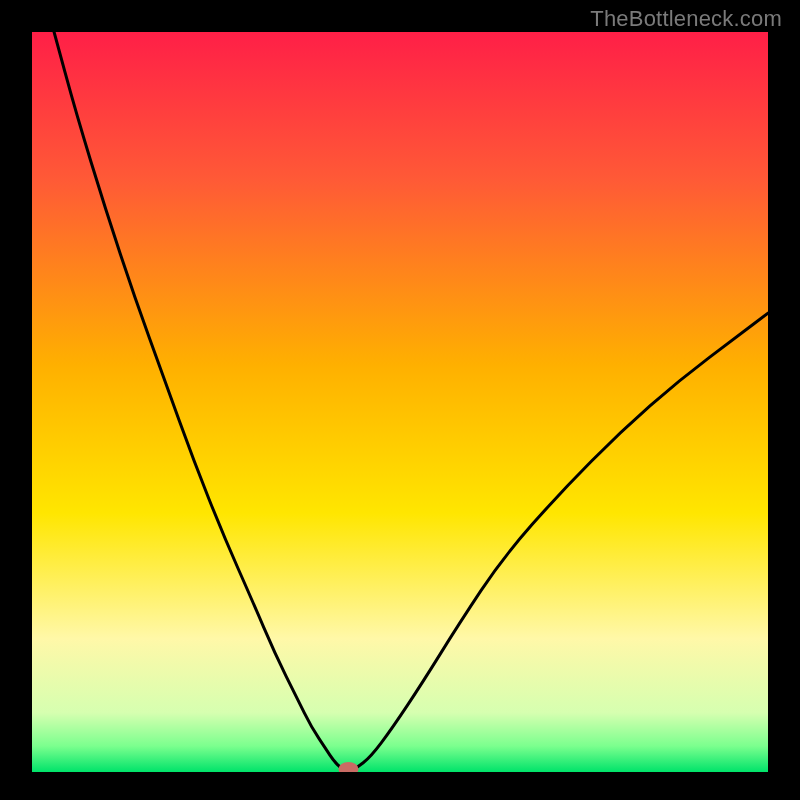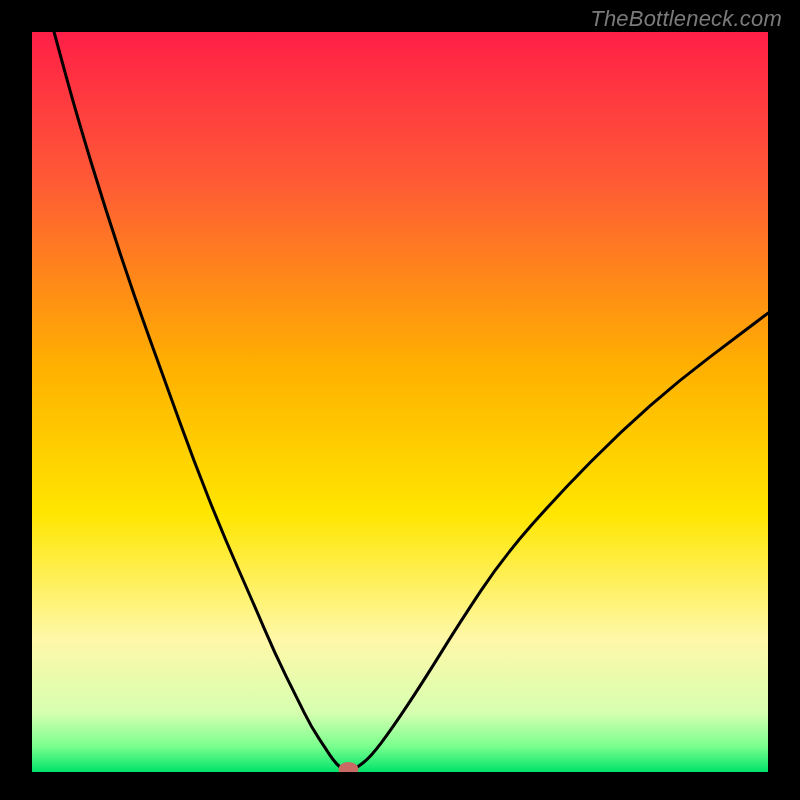--- a/index.html
+++ b/index.html
@@ -18,21 +18,20 @@
     background: #000;
   }
   .wm {
     position: absolute;
     top: 6px;
     right: 18px;
     color: #7a7a7a;
     font-size: 22px;
     letter-spacing: 0.2px;
     z-index: 10;
-    font-style: italic;
   }
   .plot {
     position: absolute;
     display: block;
   }
 </style>
 </head>
 <body>
 
 <div class="frame">

